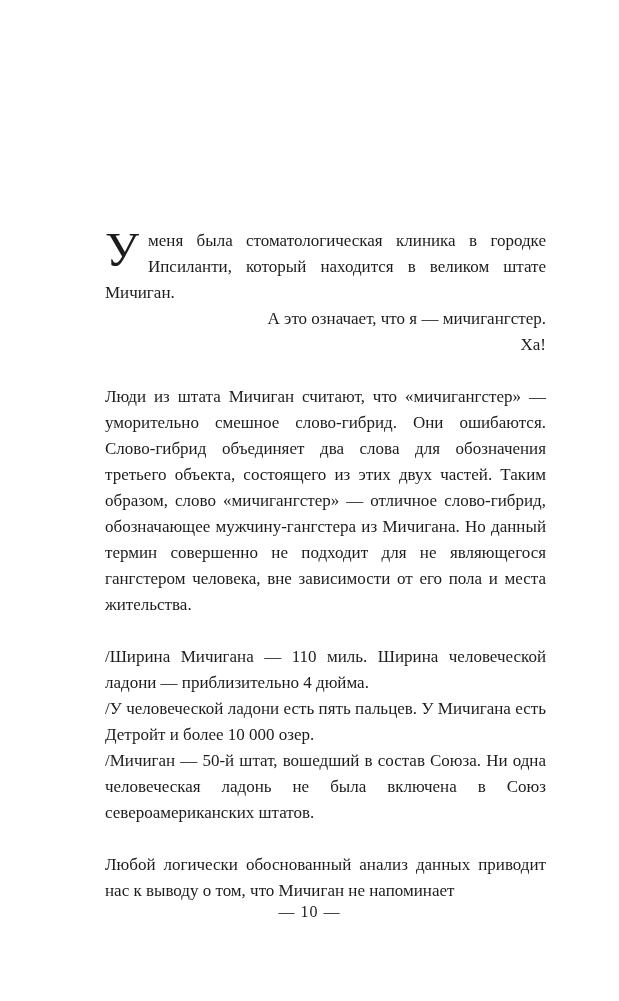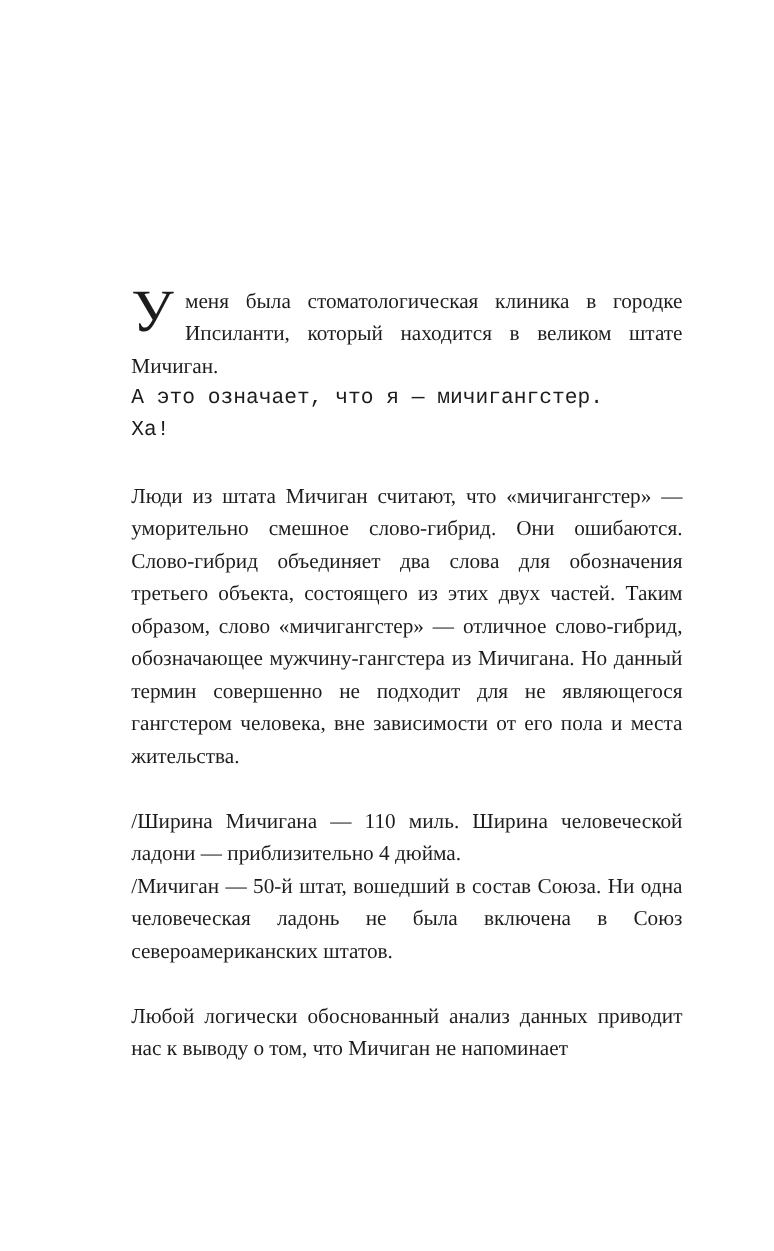--- a/index.html
+++ b/index.html
@@ -25,21 +25,21 @@
   }
   .para-group { margin-bottom: 26px; }
   .para-group:last-child { margin-bottom: 0; }
   .dropcap {
     float: left;
     font-size: 48px;
     line-height: 40px;
     padding-right: 9px;
     padding-top: 2px;
   }
-  .plain-line { text-align: left; clear: none; font-family: Liberation Mono, monospace; }
+  .plain-line { text-align: right; clear: none; }
   .list-item { text-align: justify; }
   .page-number {
     position: absolute;
     top: 903px;
     left: 0;
     width: 100%;
     text-align: center;
     font-size: 16px;
     letter-spacing: 1px;
     color: #1c1c1c;
@@ -54,20 +54,22 @@
     <div class="para-group">
       <span class="dropcap">У</span><span>меня была стоматологическая клиника в городке Ипсиланти, который находится в великом штате Мичиган.</span>
       <div class="plain-line">А это означает, что я — мичигангстер.</div>
       <div class="plain-line">Ха!</div>
     </div>
 
     <div class="para-group">Люди из штата Мичиган считают, что «мичигангстер» — уморительно смешное слово-гибрид. Они ошибаются. Слово-гибрид объединяет два слова для обозначения третьего объекта, состоящего из этих двух частей. Таким образом, слово «мичигангстер» — отличное слово-гибрид, обозначающее мужчину-гангстера из Мичигана. Но данный термин совершенно не подходит для не являющегося гангстером человека, вне зависимости от его пола и места жительства.</div>
 
     <div class="para-group">
       <div class="list-item">/Ширина Мичигана — 110 миль. Ширина человеческой ладони — приблизительно 4 дюйма.</div>
+      <div class="list-item">/У человеческой ладони есть пять пальцев. У Мичигана есть Детройт и более 10 000 озер.</div>
       <div class="list-item">/Мичиган — 50-й штат, вошедший в состав Союза. Ни одна человеческая ладонь не была включена в Союз североамериканских штатов.</div>
     </div>
 
     <div class="para-group">Любой логически обоснованный анализ данных приводит нас к выводу о том, что Мичиган не напоминает</div>
 
   </div>
 
+  <div class="page-number">— 10 —</div>
 </div>
 
 </body></html>

